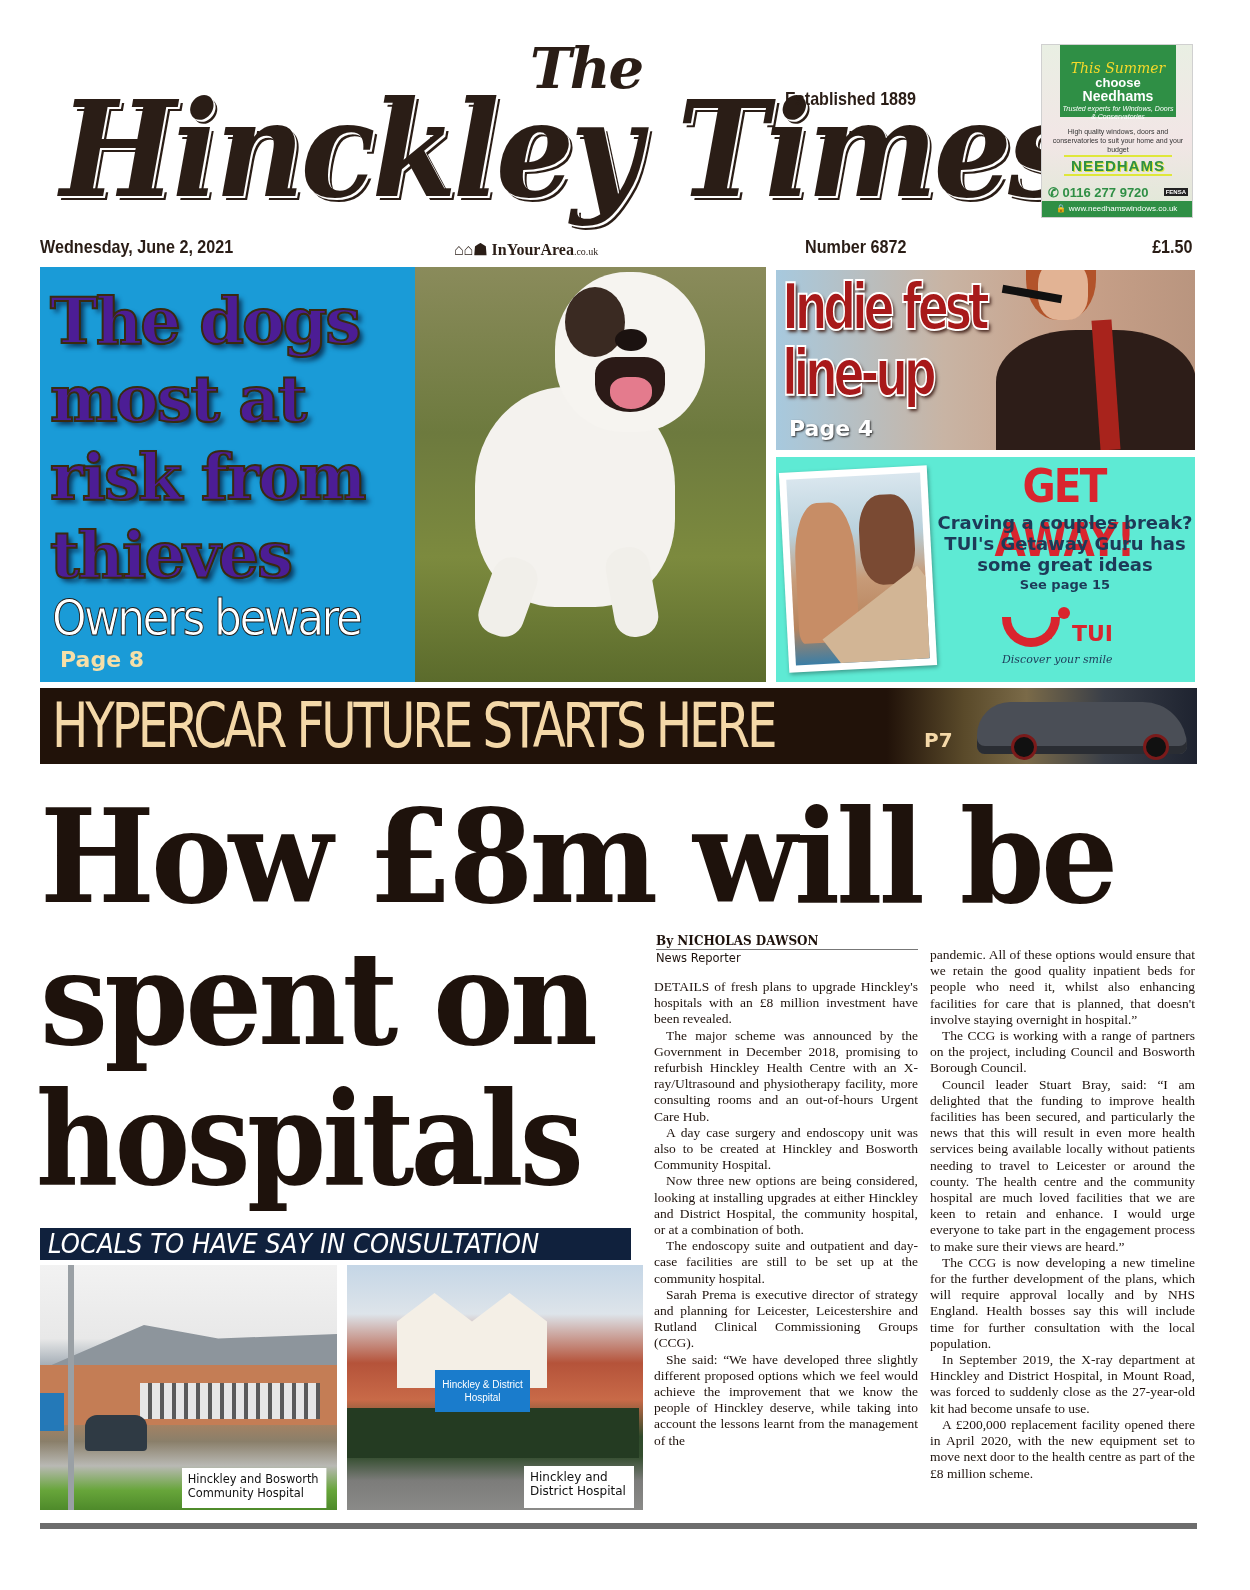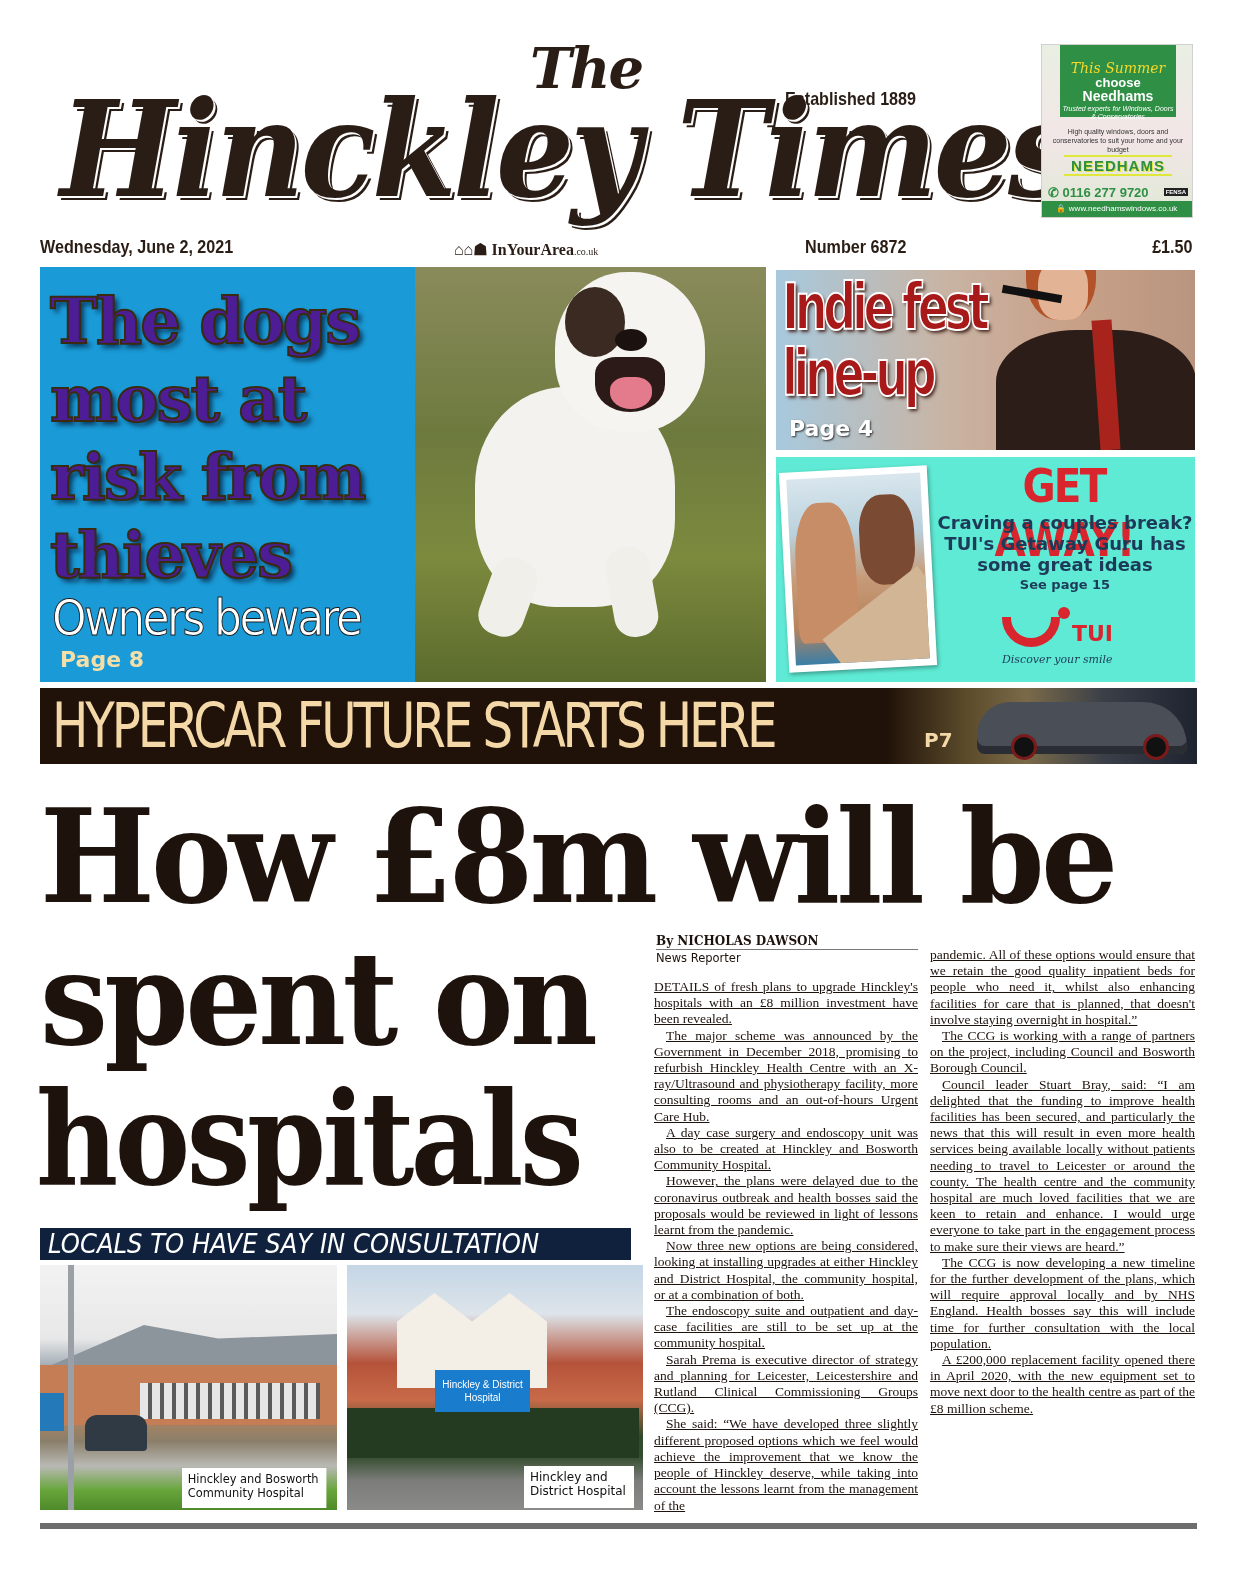--- a/index.html
+++ b/index.html
@@ -107,21 +107,21 @@
   .p2-sign { position: absolute; left: 88px; top: 105px; width: 95px; height: 42px; background: #1a7ccc; color: #fff; font-family: "Liberation Sans", sans-serif; font-size: 10px; line-height: 13px; text-align: center; padding-top: 8px; }
   .p2-hedge { position: absolute; left: 0; top: 143px; width: 292px; height: 50px; background: #243b22; }
   .caption { position: absolute; background: #ffffff; font-family: "DejaVu Sans", sans-serif; font-size: 12px; line-height: 14px; color: #111; padding: 4px 6px; }
   .cap1 { left: 182px; top: 1468px; width: 152px; height: 40px; transform: scaleX(0.95); transform-origin: left; }
   .cap2 { left: 524px; top: 1466px; width: 110px; height: 42px; }
 
   
   .byline { position: absolute; left: 656px; top: 933px; width: 262px; border-bottom: 1px solid #777; font-family: "DejaVu Serif", serif; font-weight: bold; font-size: 12px; line-height: 16px; color: #1e120c; }
   .role { position: absolute; left: 656px; top: 951px; font-family: "DejaVu Sans", sans-serif; font-size: 11.5px; color: #1e120c; }
   .col { position: absolute; font-family: "Liberation Serif", serif; font-size: 13.5px; line-height: 16.2px; color: #1e120c; text-align: justify; hyphens: auto; }
-  .col p { text-indent: 12px; text-decoration: underline; }
+  .col p { text-indent: 12px; }
   .col p.first { text-indent: 0; }
   .col1 { left: 654px; top: 979px; width: 264px; }
   .col2 { left: 930px; top: 947px; width: 265px; }
 
   .bottom-rule { position: absolute; left: 40px; top: 1523px; width: 1157px; height: 6px; background: #6d6d6d; }
 </style>
 </head>
 <body>
 
 <div class="masthead">
@@ -237,28 +237,28 @@
 </div>
 <div class="caption cap2">Hinckley and District Hospital</div>
 
 <div class="byline">By NICHOLAS DAWSON</div>
 <div class="role">News Reporter</div>
 
 <div class="col col1">
   <p class="first">DETAILS of fresh plans to upgrade Hinckley's hospitals with an £8 million investment have been revealed.</p>
   <p>The major scheme was announced by the Government in December 2018, promising to refurbish Hinckley Health Centre with an X-ray/Ultrasound and physiotherapy facility, more consulting rooms and an out-of-hours Urgent Care Hub.</p>
   <p>A day case surgery and endoscopy unit was also to be created at Hinckley and Bosworth Community Hospital.</p>
-  <p>However, the plans were delayed due to the coronavirus outbreak and health bosses said the proposals would be reviewed in light of lessons learnt from the pandemic.</p>
   <p>Now three new options are being considered, looking at installing upgrades at either Hinckley and District Hospital, the community hospital, or at a combination of both.</p>
   <p>The endoscopy suite and outpatient and day-case facilities are still to be set up at the community hospital.</p>
   <p>Sarah Prema is executive director of strategy and planning for Leicester, Leicestershire and Rutland Clinical Commissioning Groups (CCG).</p>
   <p>She said: “We have developed three slightly different proposed options which we feel would achieve the improvement that we know the people of Hinckley deserve, while taking into account the lessons learnt from the management of the</p>
 </div>
 
 <div class="col col2">
   <p class="first">pandemic. All of these options would ensure that we retain the good quality inpatient beds for people who need it, whilst also enhancing facilities for care that is planned, that doesn't involve staying overnight in hospital.”</p>
   <p>The CCG is working with a range of partners on the project, including Council and Bosworth Borough Council.</p>
   <p>Council leader Stuart Bray, said: “I am delighted that the funding to improve health facilities has been secured, and particularly the news that this will result in even more health services being available locally without patients needing to travel to Leicester or around the county. The health centre and the community hospital are much loved facilities that we are keen to retain and enhance. I would urge everyone to take part in the engagement process to make sure their views are heard.”</p>
   <p>The CCG is now developing a new timeline for the further development of the plans, which will require approval locally and by NHS England.  Health bosses say this will include time for further consultation with the local population.</p>
+  <p>In September 2019, the X-ray department at Hinckley and District Hospital, in Mount Road, was forced to suddenly close as the 27-year-old kit had become unsafe to use.</p>
   <p>A £200,000 replacement facility opened there in April 2020, with the new equipment set to move next door to the health centre as part of the £8 million scheme.</p>
 </div>
 
 <div class="bottom-rule"></div>
 
 </body></html>

